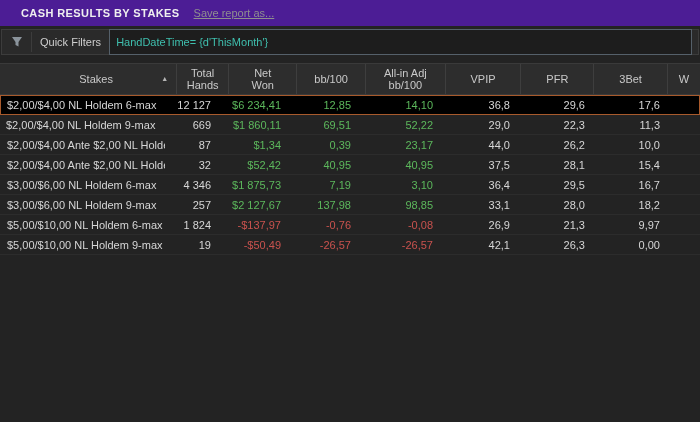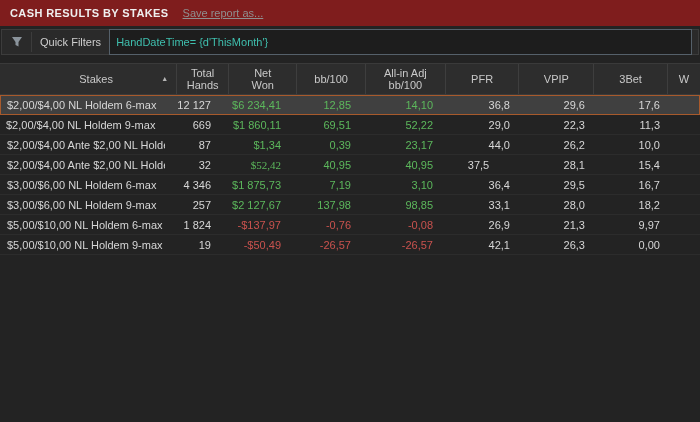--- a/index.html
+++ b/index.html
@@ -5,21 +5,21 @@
   html,body{margin:0;padding:0}
   body{
     width:700px;height:422px;overflow:hidden;
     background:#232323;color:#d6d6d6;
     font-family:"Liberation Sans",sans-serif;font-size:11px;
   }
   .app{display:flex;flex-direction:column;height:422px;width:700px}
 
   
   .topbar{height:26px;flex:0 0 26px;display:flex;align-items:center;gap:14px;
-    padding:0 10px;background:#7f1d1d}
+    padding:0 21px;background:#4c1d95}
   .title{font-weight:bold;color:#efefef;letter-spacing:.4px}
   .save-link{color:#8f8f8f;text-decoration:underline;cursor:pointer}
 
   
   .filterbar{margin:3px 1px 0 1px;height:26px;flex:0 0 26px;
     border:1px solid #3c3c3c;background:#2a2a2a;
     display:flex;align-items:center;gap:8px;padding:0 4px;box-sizing:border-box}
   .funnel-btn{width:26px;height:20px;background:transparent;border:none;
     border-right:1px solid #3c3c3c;display:flex;align-items:center;
     justify-content:center;cursor:pointer;padding:0 6px 0 2px}
@@ -32,21 +32,21 @@
   .thead{display:flex;height:30px;flex:0 0 30px;margin-top:8px;
     background:#2d2d2d;border-top:1px solid #3a3a3a;border-bottom:1px solid #3a3a3a}
   .th{box-sizing:border-box;position:relative;display:flex;align-items:center;
     justify-content:center;border-right:1px solid #3e3e3e;color:#c9c9c9;cursor:pointer}
   .th:last-child{border-right:none}
   .th-label{white-space:pre-line;text-align:center;line-height:12px}
   .sort{position:absolute;right:8px;top:11px;font-size:7px;color:#b5b5b5}
 
   .tbody{flex:0 0 auto}
   .tr{display:flex;height:19px;align-items:center;border-bottom:1px solid #2c2c2c;cursor:pointer}
-  .tr.selected{outline:1px solid #a85a2c;outline-offset:-1px;background:#404040}
+  .tr.selected{outline:1px solid #a85a2c;outline-offset:-1px;background:#000000}
   .td{box-sizing:border-box;padding:0 7px;overflow:hidden;white-space:nowrap}
   .td.stakes{text-align:left}
   .td.num{text-align:right}
   .pos{color:#5cb85c}
   .neg{color:#c9524e}
 
   
   .tfoot{margin-top:auto;margin-bottom:4px;height:20px;flex:0 0 20px;
     display:flex;align-items:center;background:#2b2b2b;border-top:1px solid #343434;
     color:#cfcfcf}
@@ -84,25 +84,25 @@
         <div class="th-label">Net
 Won</div>
       </div>
       <div class="th" style="width: 70px;">
         <div class="th-label">bb/100</div>
       </div>
       <div class="th" style="width: 82px;">
         <div class="th-label">All-in Adj
 bb/100</div>
       </div>
+      <div class="th" style="width: 77px;">
+        <div class="th-label">VPIP</div>
+      </div>
       <div class="th" style="width: 75px;">
         <div class="th-label">PFR</div>
-      </div>
-      <div class="th" style="width: 77px;">
-        <div class="th-label">VPIP</div>
       </div>
       <div class="th" style="width: 75px;">
         <div class="th-label">3Bet</div>
       </div>
       <div class="th" style="width: 33px;">
         <div class="th-label">W</div>
       </div>
     </div>
   <div class="tbody" id="tbody">
       <div class="tr selected">
@@ -134,24 +134,24 @@
         <div class="td num pos" style="width: 70px;">0,39</div>
         <div class="td num pos" style="width: 82px;">23,17</div>
         <div class="td num" style="width: 77px;">44,0</div>
         <div class="td num" style="width: 75px;">26,2</div>
         <div class="td num" style="width: 75px;">10,0</div>
         <div class="td num" style="width: 33px;"></div>
       </div>
       <div class="tr">
         <div class="td stakes" style="width: 165px;">$2,00/$4,00 Ante $2,00 NL Holdem</div>
         <div class="td num" style="width: 53px;">32</div>
-        <div class="td num pos" style="width: 70px; font-family: Liberation Serif, serif;">$52,42</div>
+        <div class="td num pos" style="width: 70px;">$52,42</div>
         <div class="td num pos" style="width: 70px;">40,95</div>
         <div class="td num pos" style="width: 82px;">40,95</div>
-        <div class="td num" style="width: 77px; text-align: center;">37,5</div>
+        <div class="td num" style="width: 77px;">37,5</div>
         <div class="td num" style="width: 75px;">28,1</div>
         <div class="td num" style="width: 75px;">15,4</div>
         <div class="td num" style="width: 33px;"></div>
       </div>
       <div class="tr">
         <div class="td stakes" style="width: 165px;">$3,00/$6,00 NL Holdem 6-max</div>
         <div class="td num" style="width: 53px;">4 346</div>
         <div class="td num pos" style="width: 70px;">$1 875,73</div>
         <div class="td num pos" style="width: 70px;">7,19</div>
         <div class="td num pos" style="width: 82px;">3,10</div>

